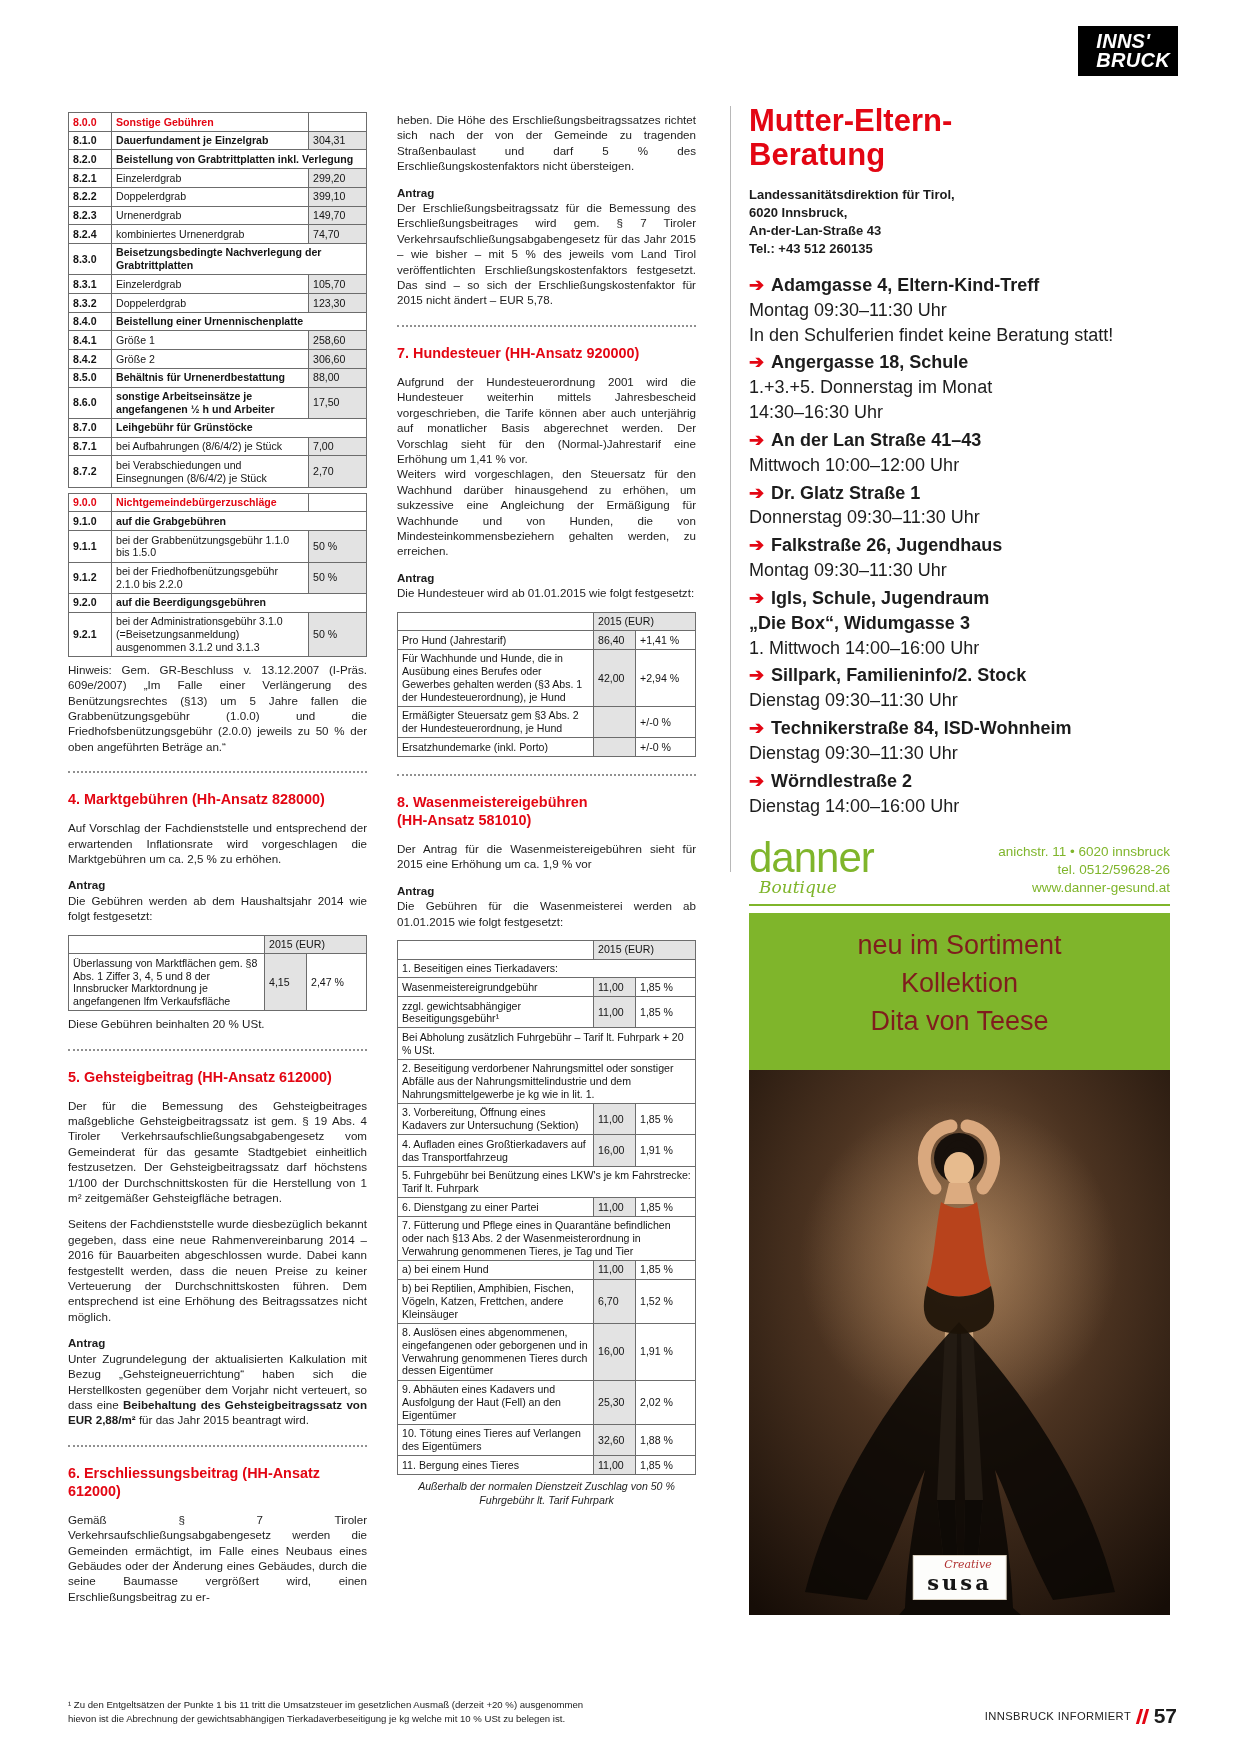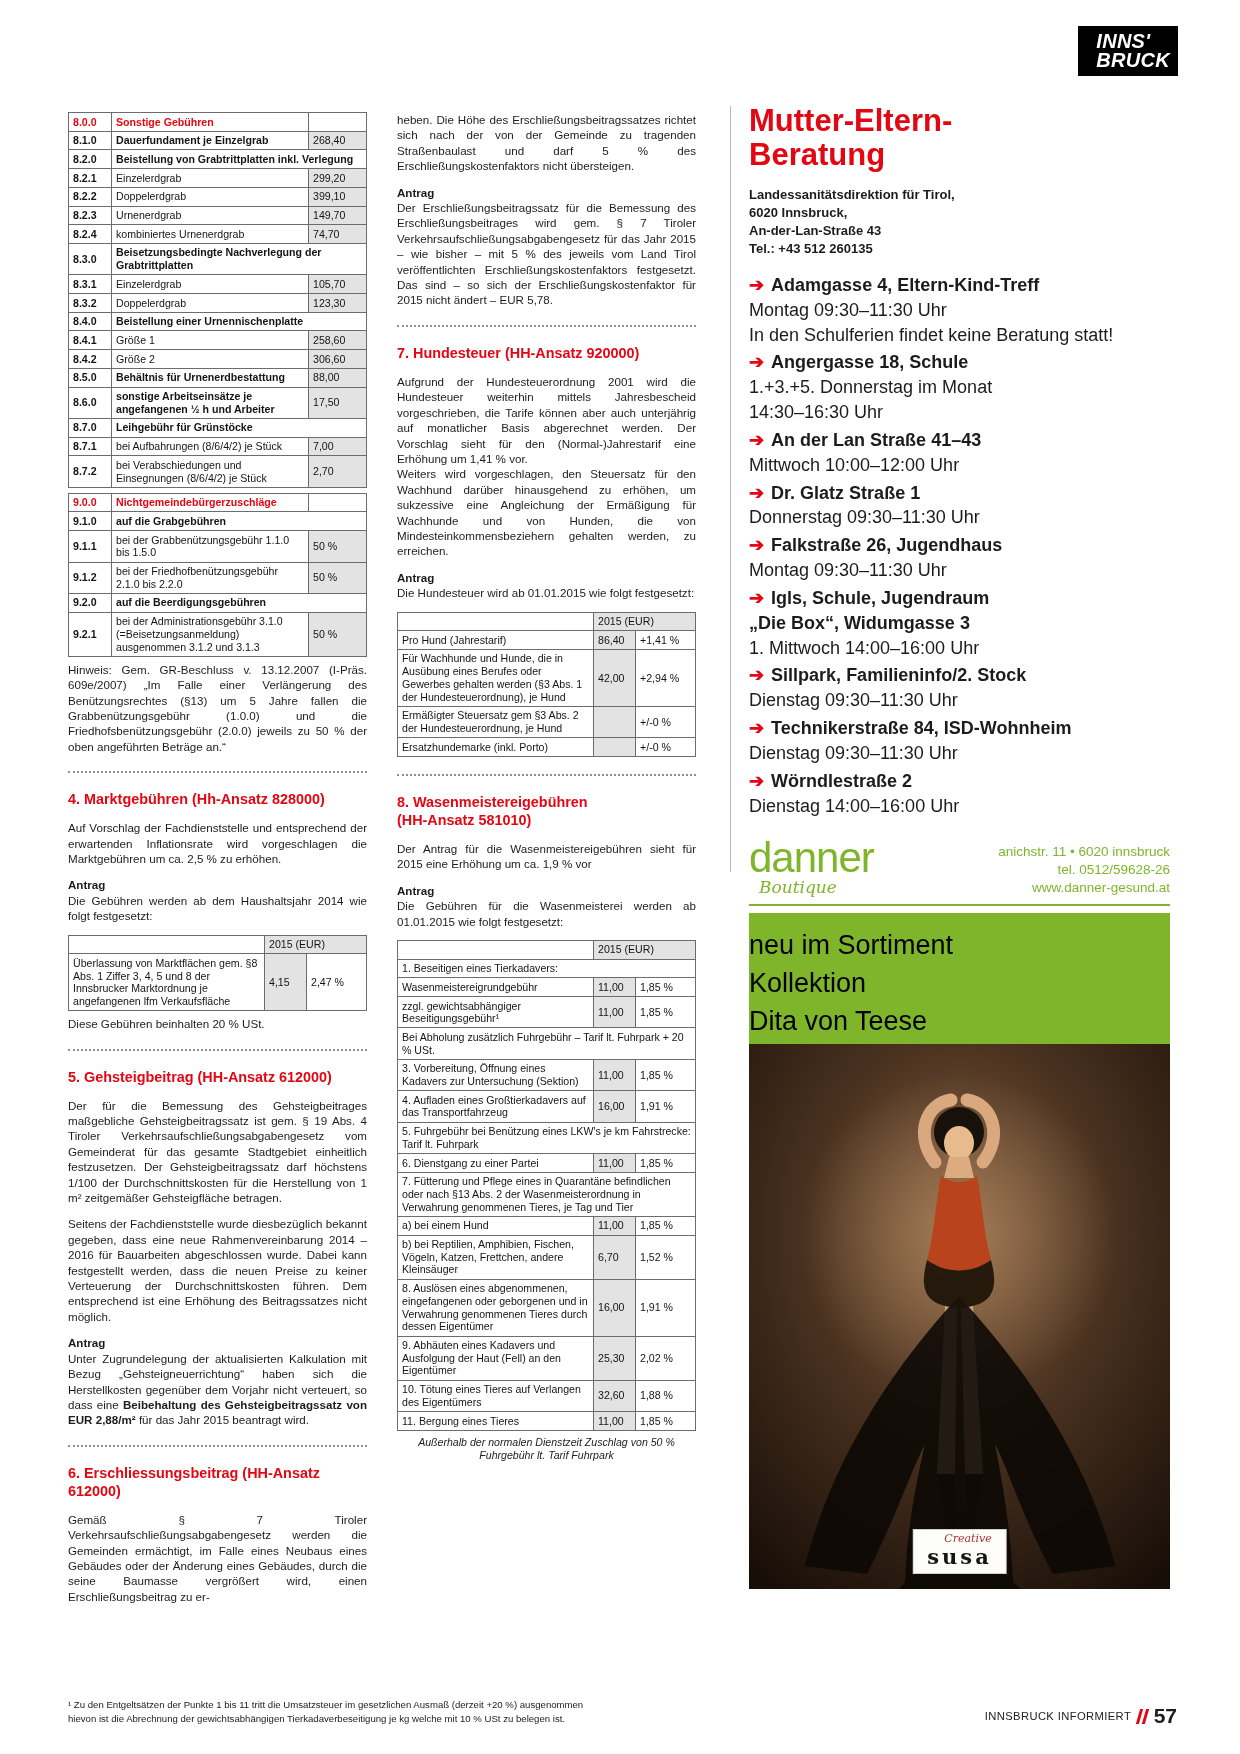--- a/index.html
+++ b/index.html
@@ -35,21 +35,21 @@
 .entry{margin-bottom:3px}
 .entry div{font-size:18px;line-height:1.38}
 .loc{font-weight:bold}
 .arrow{color:#e30613;margin-right:7px}
 .ad{margin-top:22px}
 .ad-head{display:flex;justify-content:space-between;align-items:flex-start;border-bottom:2px solid #7fb52b;padding-bottom:5px}
 .danner{color:#7fb52b;font-size:42px;line-height:.85;letter-spacing:-1px}
 .boutique{color:#7fb52b;font-family:"DejaVu Serif",serif;font-style:italic;font-size:17px;margin-left:10px}
 .ad-contact{color:#7fb52b;font-size:13.5px;line-height:1.32;text-align:right;padding-top:3px}
 .ad-url{cursor:pointer}
-.banner{background:#7fb52b;color:#000000;text-align:left;font-size:27px;line-height:1.42;padding:13px 0 3px;margin-top:7px}
+.banner{background:#7fb52b;color:#7f1d1d;text-align:center;font-size:27px;line-height:1.42;padding:13px 0 29px;margin-top:7px}
 .photo{position:relative;width:100%;height:545px;background:#1d120a}
 .photo svg{display:block;width:100%;height:100%}
 .badge{position:absolute;left:50%;bottom:16px;transform:translateX(-50%);background:#fdfdfb;padding:3px 14px 5px;text-align:right;box-shadow:0 0 0 1px #d8d0c0}
 .badge .creative{font-family:"DejaVu Serif",serif;font-style:italic;font-size:11px;color:#b03030;line-height:1.1}
 .badge .susa{font-family:"DejaVu Serif",serif;font-weight:bold;font-size:21px;color:#151515;letter-spacing:3px;line-height:1.05}
 .footnote{position:absolute;left:68px;top:1698px;width:630px;font-size:9.6px;line-height:1.5;color:#222}
 .pageline{position:absolute;right:63px;top:1704px;display:flex;align-items:center;gap:7px}
 .mag{font-size:11.2px;color:#222;letter-spacing:.4px}
 .slashes{display:inline-flex;gap:2.5px}
 .sl{width:3px;height:15px;background:#e30613;transform:skewX(-16deg);display:inline-block}
@@ -71,21 +71,21 @@
     <table class="fees mb20">
         <tbody>
       <tr>
             <td class="code red">8.0.0</td>
             <td class="red b">Sonstige Gebühren</td>
             <td class="vw"></td>
           </tr>
       <tr>
             <td class="code">8.1.0</td>
             <td class="b">Dauerfundament je Einzelgrab</td>
-            <td class="val">268,40</td>
+            <td class="val">304,31</td>
           </tr>
       <tr>
             <td class="code">8.2.0</td>
             <td colspan="2" class="b">Beistellung von Grabtrittplatten inkl. Verlegung</td>
           </tr>
       <tr>
             <td class="code">8.2.1</td>
             <td>Einzelerdgrab</td>
             <td class="val">299,20</td>
           </tr>
@@ -290,20 +290,23 @@
             <td class="val">11,00</td>
             <td class="pct">1,85 %</td>
           </tr>
       <tr>
             <td class="ind">zzgl. gewichtsabhängiger Beseitigungsgebühr¹</td>
             <td class="val">11,00</td>
             <td class="pct">1,85 %</td>
           </tr>
       <tr>
             <td colspan="3" class="ind">Bei Abholung zusätzlich Fuhrgebühr – Tarif lt. Fuhrpark + 20 % USt.</td>
+          </tr>
+      <tr>
+            <td colspan="3">2. Beseitigung verdorbener Nahrungsmittel oder sonstiger Abfälle aus der Nahrungsmittelindustrie und dem Nahrungsmittelgewerbe je kg wie in lit. 1.</td>
           </tr>
       <tr>
             <td>3. Vorbereitung, Öffnung eines Kadavers zur Untersuchung (Sektion)</td>
             <td class="val">11,00</td>
             <td class="pct">1,85 %</td>
           </tr>
       <tr>
             <td>4. Aufladen eines Großtierkadavers auf das Transportfahrzeug</td>
             <td class="val">16,00</td>
             <td class="pct">1,91 %</td>

